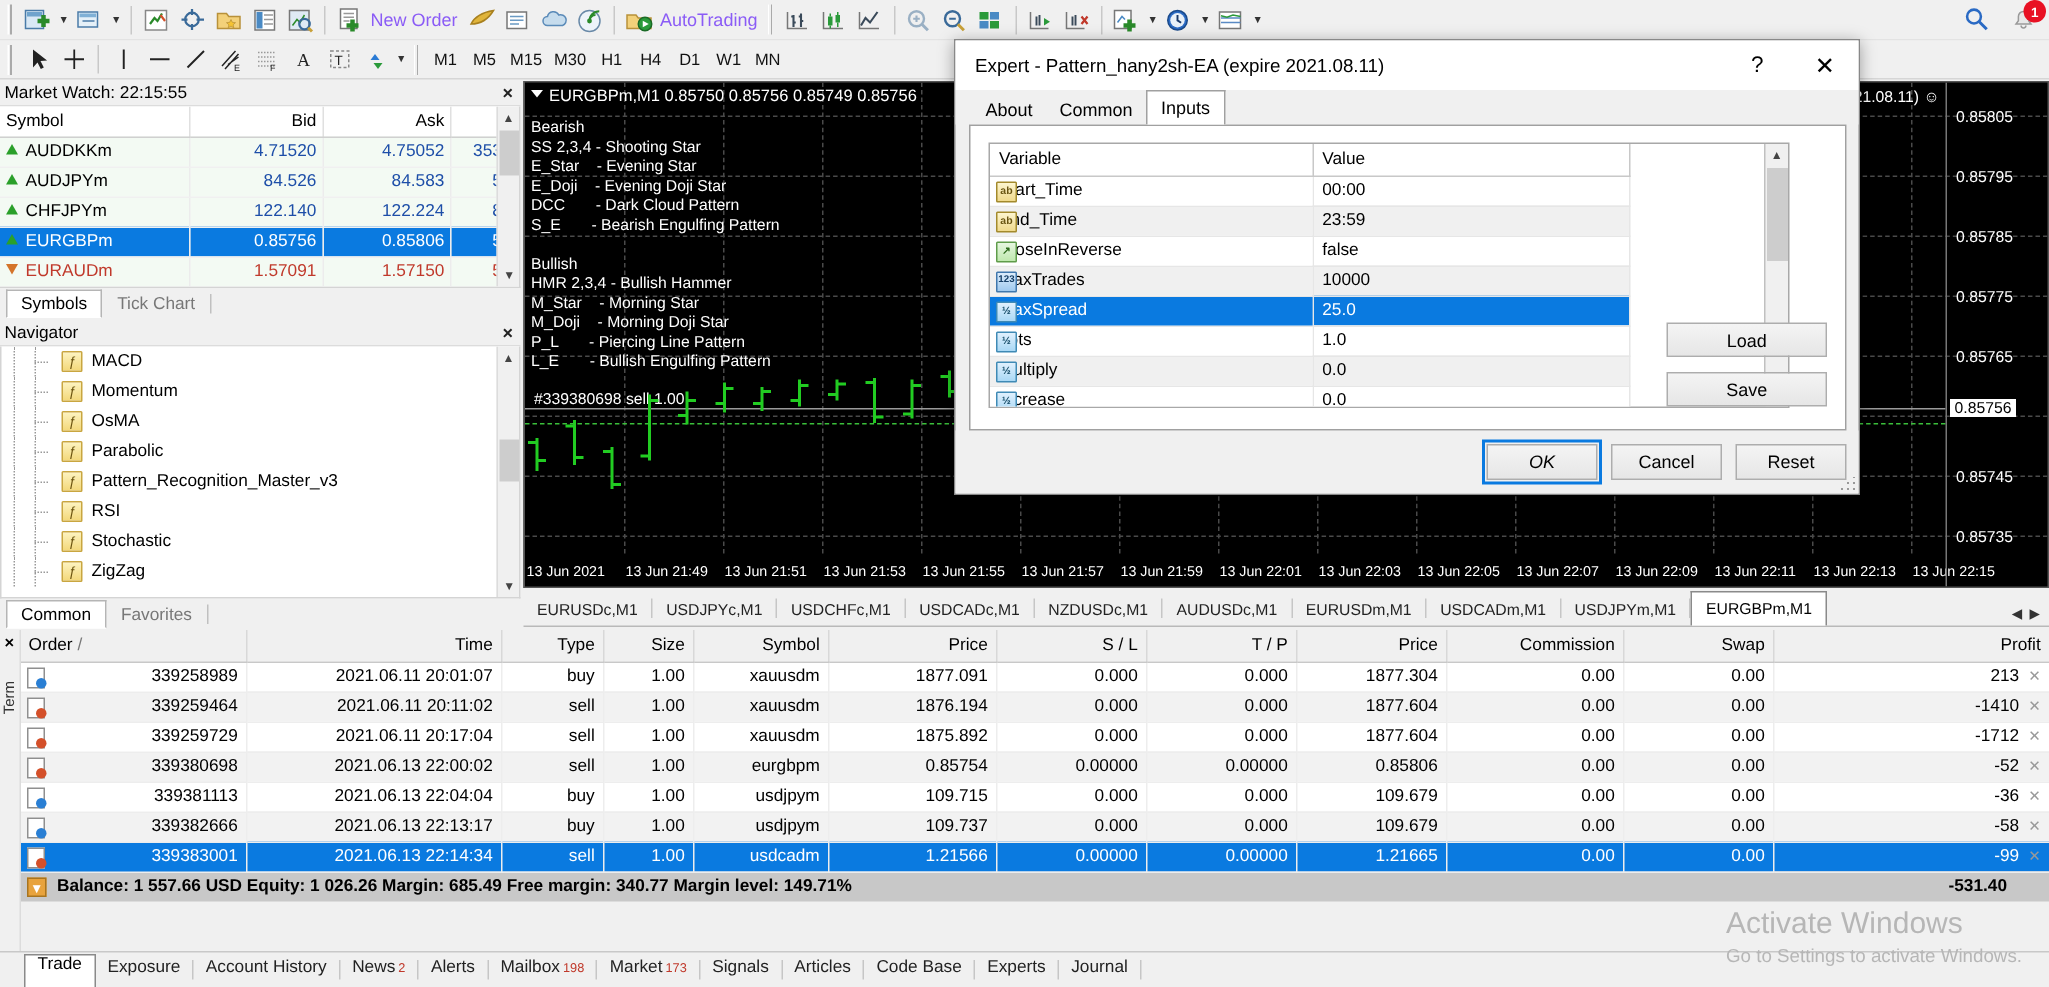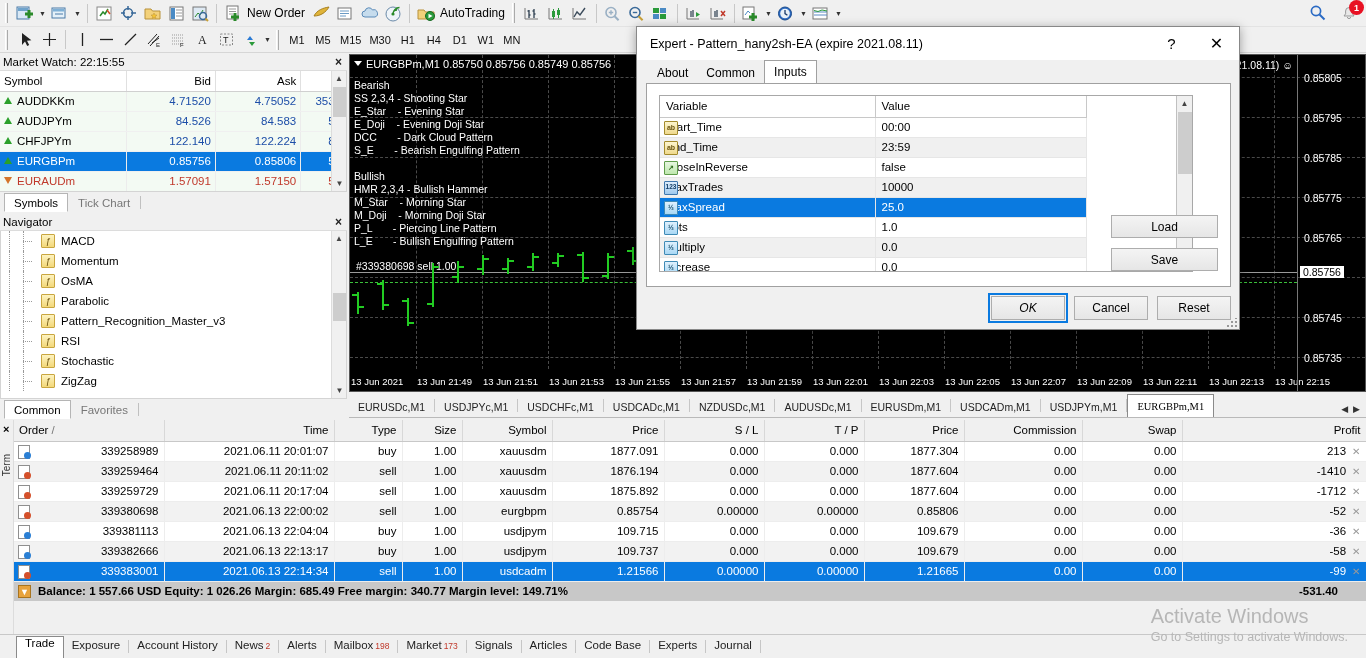--- a/index.html
+++ b/index.html
@@ -33,21 +33,21 @@
     width:11px; height:23px; display:flex; align-items:center; justify-content:center;
     font-size:7px; color:#333;
   }
   .tb-sep { width:1px; height:19px; background:#c8c8c8; margin:0 4px; }
   .tb-grip {
     width:5px; height:20px; margin:0 3px;
     background:
       linear-gradient(to right,#fff 0 1px,transparent 1px 2px,#aaa 2px 3px,transparent 3px);
   }
   .tb-text {
-    font-size:12px; color:#000000; padding:0 4px 0 2px; white-space:nowrap;
+    font-size:12px; color:#8b5cf6; padding:0 4px 0 2px; white-space:nowrap;
   }
   .tf-btn {
     min-width:26px; height:22px; padding:0 4px;
     display:flex; align-items:center; justify-content:center;
     font-size:11px; color:#111; cursor:default;
   }
 
   .topright {
     position:absolute; right:4px; top:2px;
     display:flex; align-items:center; gap:10px;
@@ -228,21 +228,21 @@
     background:#f0f0f0;
     display:flex; align-items:flex-end;
     border-bottom:1px solid #b9b9b9;
   }
   .ctab {
     height:20px; padding:0 9px; font-size:10.5px;
     display:flex; align-items:center; color:#222;
   }
   .ctab.active {
     background:#fff; border:1px solid #8a8a8a; border-bottom:none;
-    height:23px; font-weight:normal; color:#000;font-family:Liberation Serif, serif;
+    height:23px; font-weight:normal; color:#000;
   }
   .ctab-div { width:1px; height:13px; background:#c6c6c6; align-self:center; }
   .ctab-nav {
     margin-left:auto; display:flex; gap:5px; padding:0 6px 3px 0;
     font-size:9px; color:#333;
   }
 
   
   .terminal {
     position:absolute; left:0; top:420px; width:1366px; height:238px;

